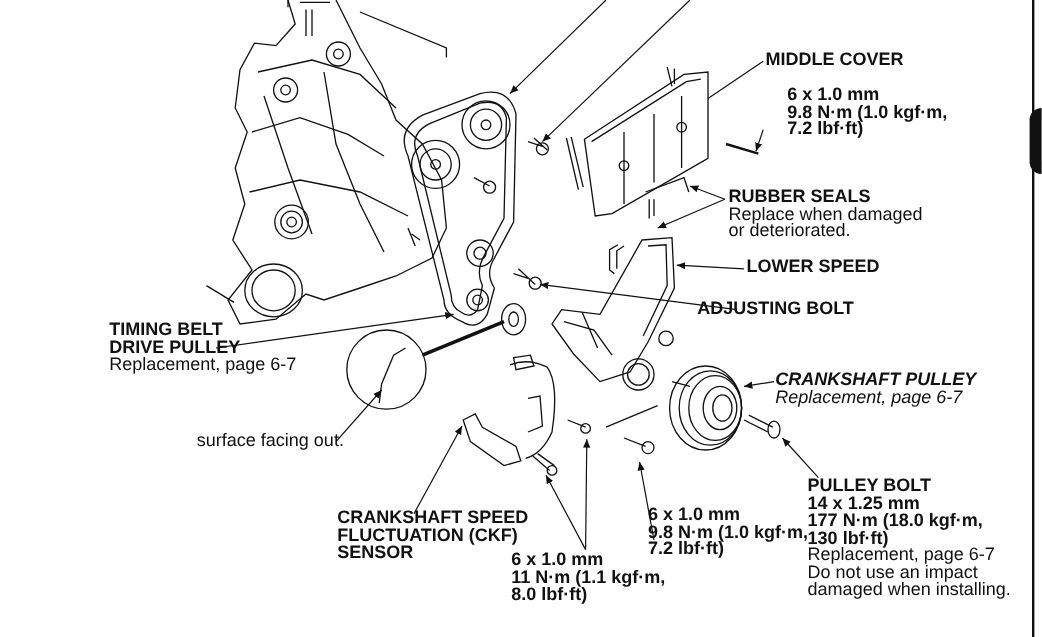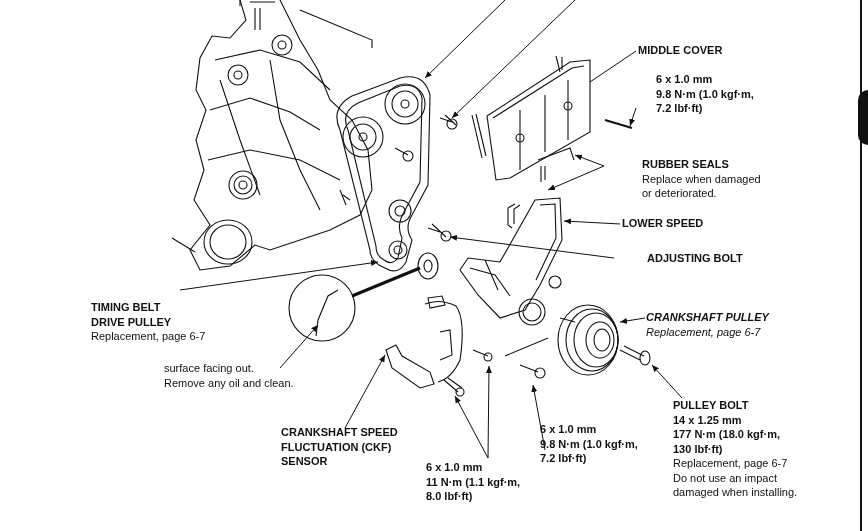--- a/index.html
+++ b/index.html
@@ -1,18 +1,18 @@
 <!DOCTYPE html>
 <html><head>
 <meta charset="utf-8">
 <style>
   html,body{margin:0;padding:0;background:#fff;}
   body{width:868px;height:531px;position:relative;overflow:hidden;font-family:"Liberation Sans",sans-serif;color:#111;}
   svg.art{position:absolute;left:0;top:0;width:868px;height:531px;}
-  .lbl{position:absolute;font-size:11px;line-height:14.5px;white-space:nowrap;}
+  .lbl{position:absolute;font-size:15px;line-height:14.5px;white-space:nowrap;}
   .b{font-weight:bold;display:block;}
   .n{font-weight:normal;display:block;}
   .edge{position:absolute;right:0;top:0;width:6px;height:531px;background:#fff;border-left:2px solid #111;}
   .edge-blob{position:absolute;right:0;top:90px;width:10px;height:55px;background:#111;border-radius:10px 0 0 10px;}
 </style>
 </head>
 <body>
 
 <svg class="art" viewBox="0 0 868 531" xmlns="http://www.w3.org/2000/svg">
   <defs>
@@ -165,48 +165,47 @@
 
 <div class="lbl" style="left:638px;top:43px;">
   <span class="b">MIDDLE COVER</span>
 </div>
 <div class="lbl" style="left:656px;top:72px;">
   <span class="b">6 x 1.0 mm</span>
   <span class="b">9.8 N·m (1.0 kgf·m,</span>
   <span class="b">7.2 lbf·ft)</span>
 </div>
 
-<div class="lbl" style="left:642px;top:157px;">
+<div class="lbl" style="left:607px;top:157px;">
   <span class="b">RUBBER SEALS</span>
   <span class="n">Replace when damaged</span>
   <span class="n">or deteriorated.</span>
 </div>
 
 <div class="lbl" style="left:622px;top:216px;">
   <span class="b">LOWER SPEED</span>
 </div>
 
-<div class="lbl" style="left:647px;top:251px;text-align:center;">
+<div class="lbl" style="left:581px;top:251px;text-align:center;">
   <span class="b">ADJUSTING BOLT</span>
 </div>
 
 <div class="lbl" style="left:646px;top:310px;font-style:italic;">
   <span class="b">CRANKSHAFT PULLEY</span>
   <span class="n">Replacement, page 6-7</span>
 </div>
 
-<div class="lbl" style="left:91px;top:300px;">
+<div class="lbl" style="left:91px;top:268px;">
   <span class="b">TIMING BELT</span>
   <span class="b">DRIVE PULLEY</span>
   <span class="n">Replacement, page 6-7</span>
 </div>
 
 <div class="lbl" style="left:164px;top:361px;">
   <span class="n">surface facing out.</span>
-  <span class="n">Remove any oil and clean.</span>
 </div>
 
 <div class="lbl" style="left:281px;top:425px;">
   <span class="b">CRANKSHAFT SPEED</span>
   <span class="b">FLUCTUATION (CKF)</span>
   <span class="b">SENSOR</span>
 </div>
 
 <div class="lbl" style="left:426px;top:460px;">
   <span class="b">6 x 1.0 mm</span>

